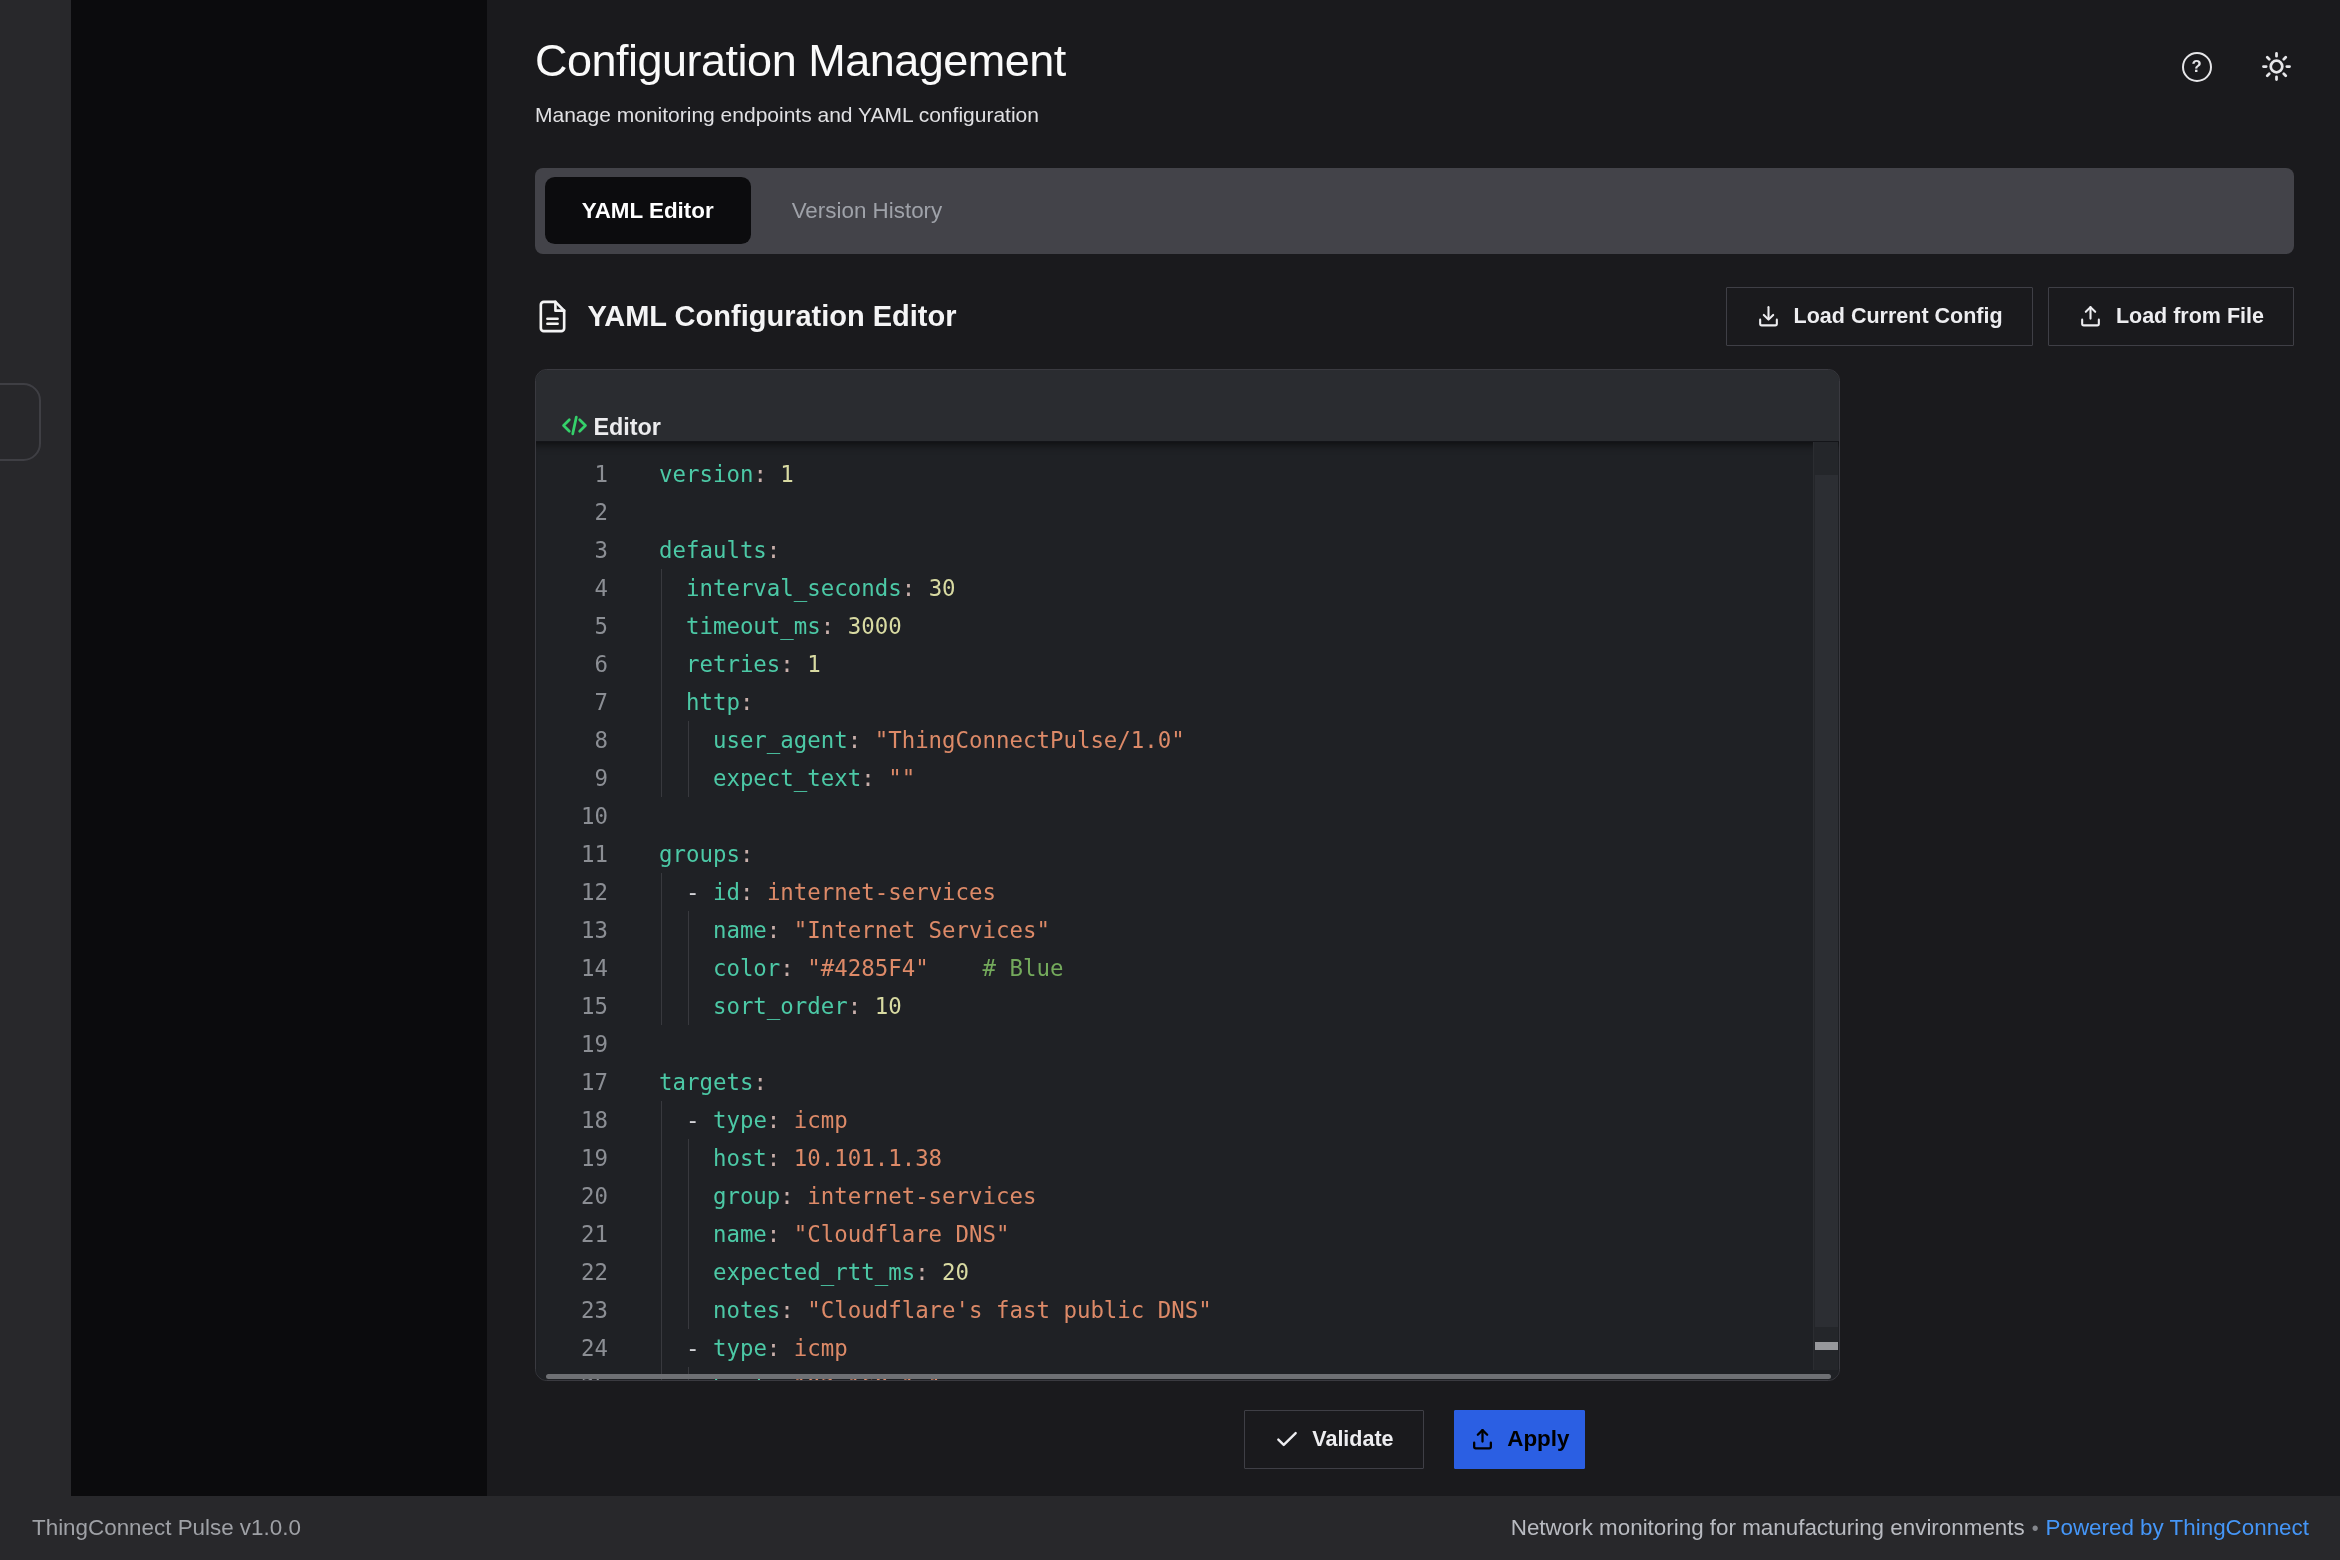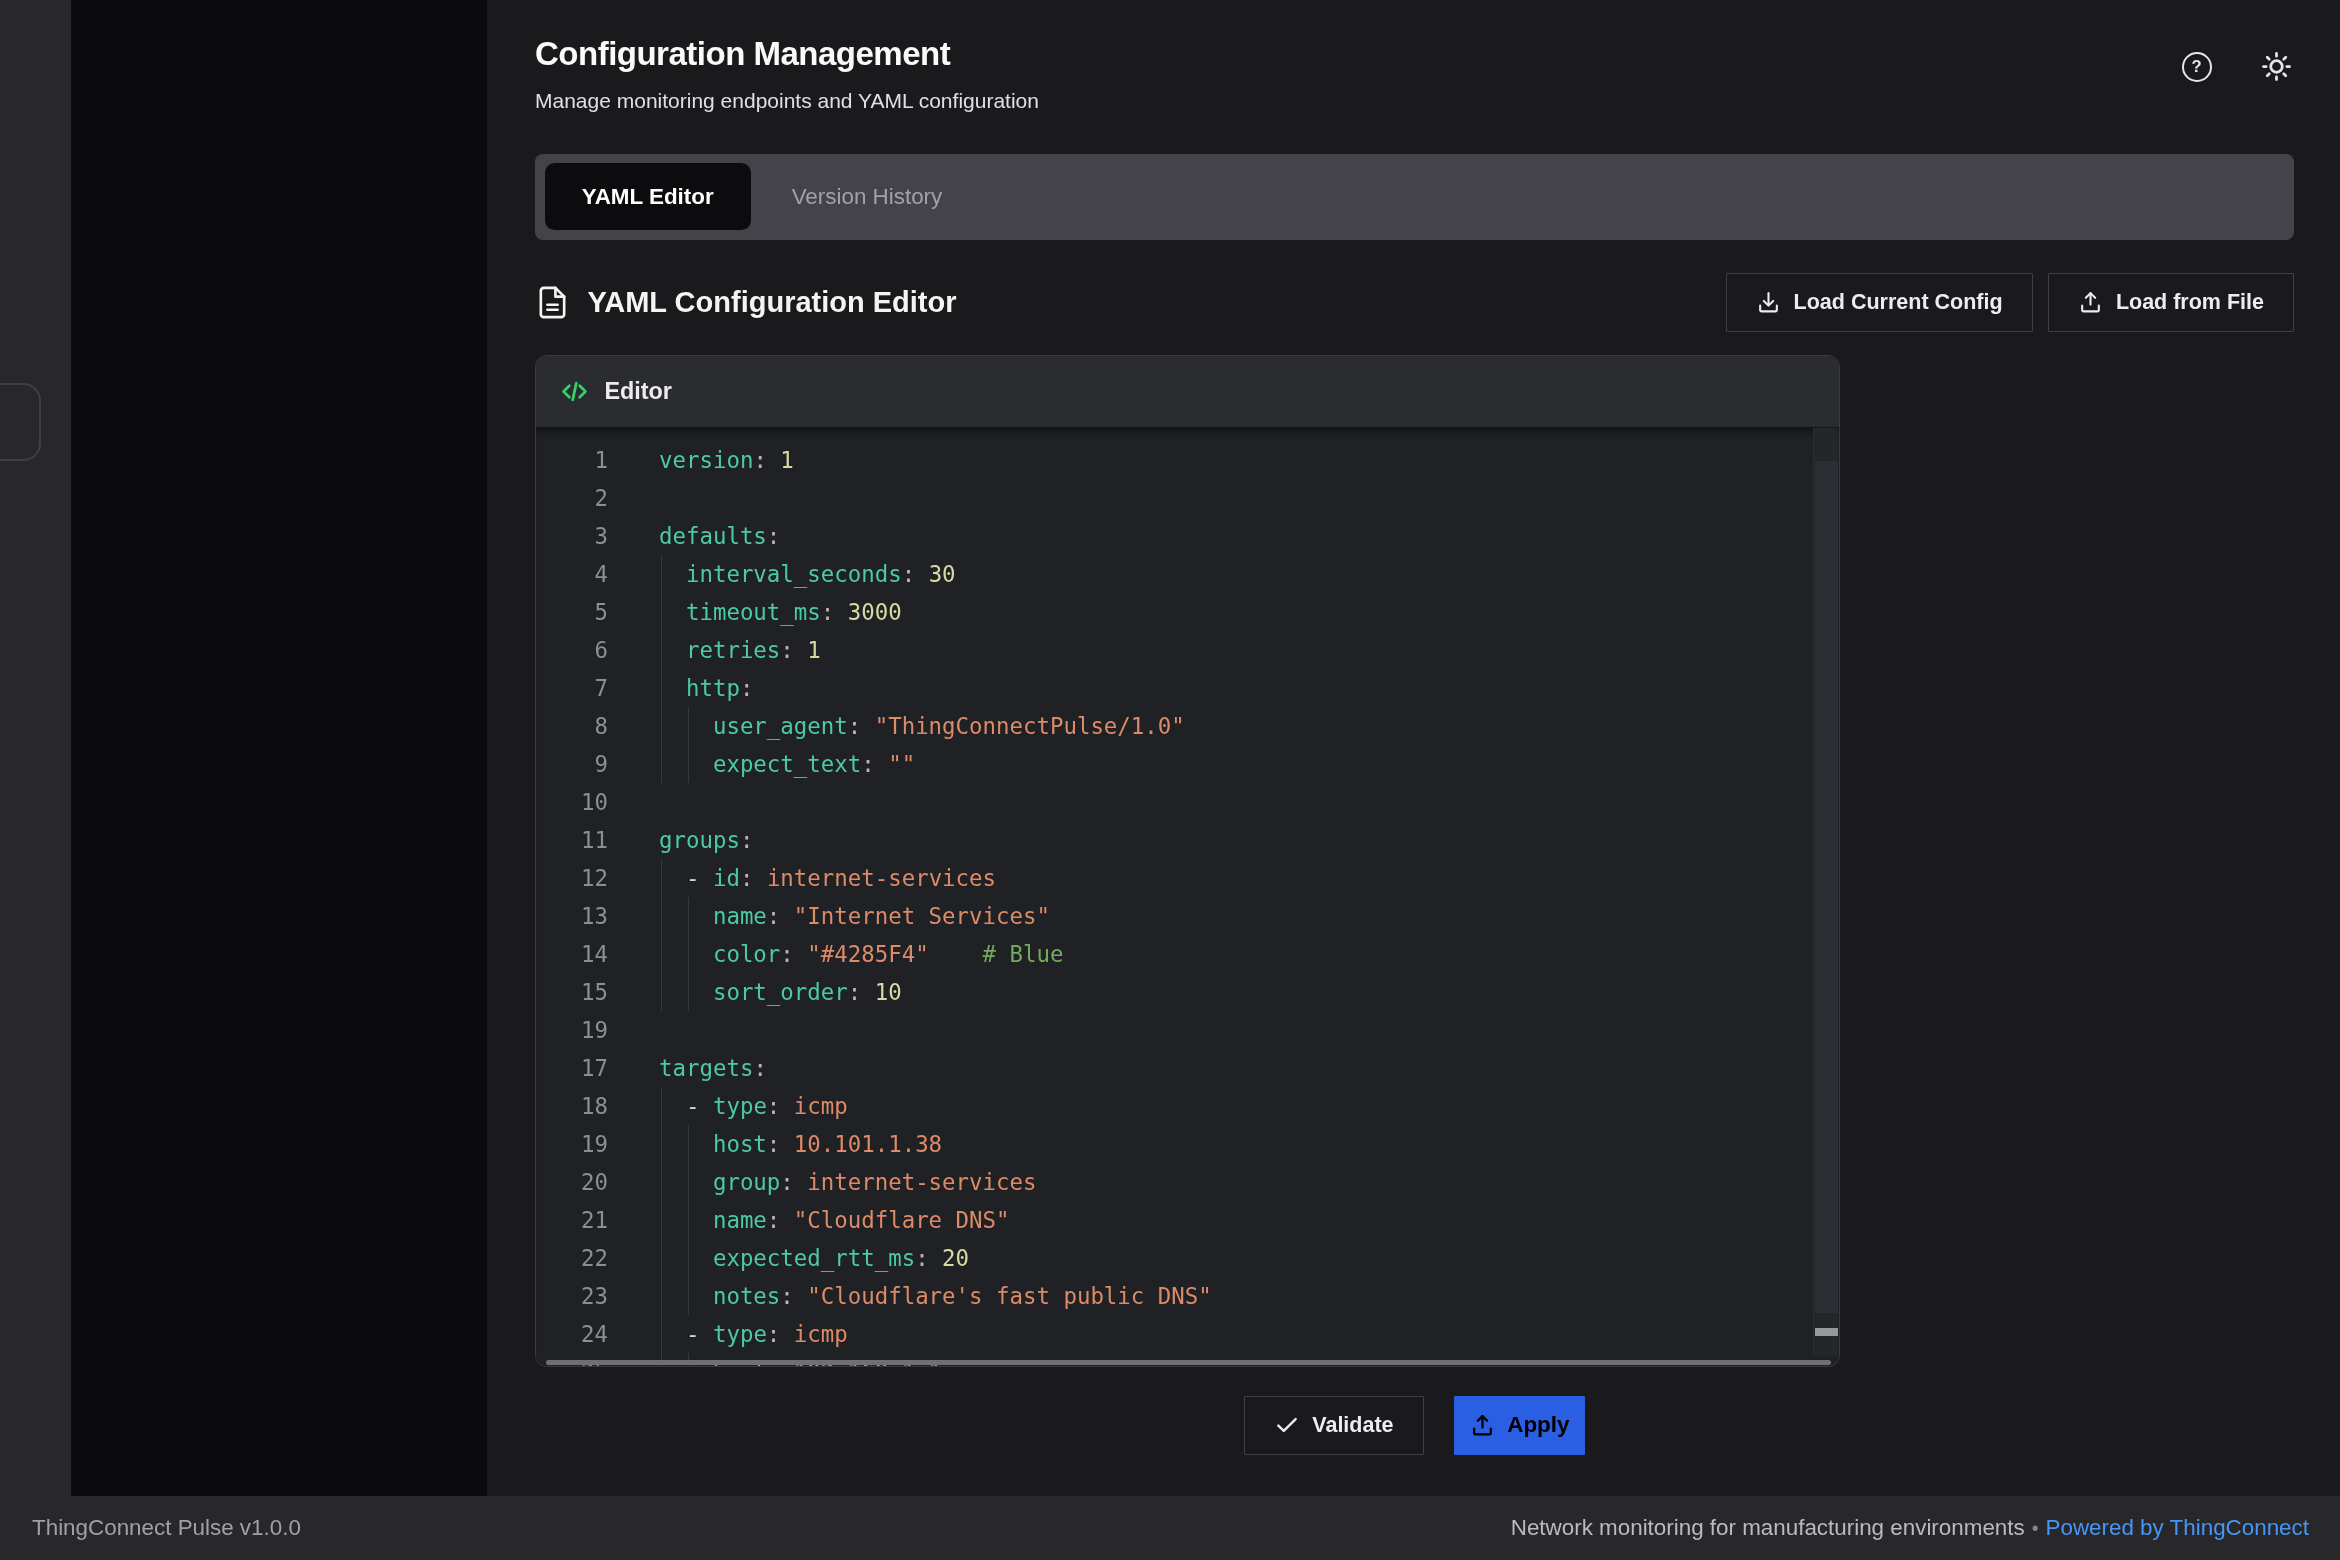--- a/index.html
+++ b/index.html
@@ -4,39 +4,39 @@
 <style>
   *{margin:0;padding:0;box-sizing:border-box}
   html,body{width:2341px;height:1560px;background:#1a1a1d;font-family:"Liberation Sans","DejaVu Sans",sans-serif;overflow:hidden;position:relative}
 
   .left-strip{position:absolute;left:0;top:0;width:71px;height:1496px;background:#28282b}
   .rail-button{position:absolute;left:-29px;top:383px;width:70px;height:78px;border:2px solid #3f3f44;border-radius:17.6px;cursor:pointer}
   .sidebar{position:absolute;left:71px;top:0;width:416px;height:1496px;background:#0b0b0d}
   .main{position:absolute;left:488px;top:0;width:1853px;height:1496px;background:#1a1a1d;padding:0 47px}
 
   .page-header{position:relative;padding-top:35px}
-  .page-title{font-size:33px;font-weight:700;color:#fafafa;letter-spacing:-0.5px}
+  .page-title{font-size:45px;font-weight:400;color:#fafafa;letter-spacing:-0.5px}
   .page-subtitle{margin-top:15.6px;font-size:21px;color:#e0e0e3;font-weight:400}
   .header-icons{position:absolute;top:49px;right:0;display:flex;align-items:center;gap:45px;color:#e6e6e9}
   .hicon{width:35px;height:35px;display:flex;align-items:center;justify-content:center;cursor:pointer}
   .help-circle{width:30px;height:30px;border:2.9px solid #e6e6e9;border-radius:50%;display:flex;align-items:center;justify-content:center;font-size:16.6px;font-weight:700;color:#e6e6e9}
 
   .tabbar{margin-top:41px;height:86px;background:#434349;border-radius:8px;padding:9.8px;display:flex}
   .tab{display:flex;align-items:center;padding:0 41px;font-size:22.4px;color:#9fa2a9;border-radius:9.8px;cursor:pointer;font-weight:500}
   .tab.active{background:#0c0c0e;color:#ffffff;font-weight:600;padding:0 37px}
 
   .section-row{margin-top:33px;display:flex;justify-content:space-between;align-items:center}
   .section-left{display:flex;align-items:center;gap:17.6px;color:#f4f4f5}
   .section-title{font-size:29px;font-weight:600}
   .section-actions{display:flex;gap:15.6px}
   .btn{display:flex;align-items:center;gap:12.7px;height:59px;padding:0 29px;border:1px solid #3f3f46;border-radius:1px;background:transparent;color:#ededf0;font-size:21.5px;font-weight:600;font-family:inherit;cursor:pointer}
   .btn.primary{background:var(--accent-blue,#2b5fe3);border-color:var(--accent-blue,#2b5fe3);color:#000000;font-size:22.4px;padding:0 15px}
 
   .editor-panel{position:relative;margin-top:23.4px;width:1305px;height:1012px;border:1px solid #3a3a40;border-radius:11.7px;overflow:hidden;background:#1f2125}
-  .editor-header{height:72px;background:#2a2c30;border-bottom:1px solid #141519;display:flex;align-items:center;gap:14px;padding-left:23.4px}
+  .editor-header{height:72px;background:#2a2c30;border-bottom:1px solid #141519;display:flex;align-items:flex-end;gap:3px;padding-left:23.4px}
   .editor-title{font-size:23.4px;font-weight:600;color:#ececee}
   .code-icon{color:#35d06a;display:flex}
   .code-area{position:relative;height:938px;background:#1f2125;box-shadow:inset 0 11.7px 9.8px -9.8px rgba(0,0,0,.65);padding-top:12.7px;font-family:"DejaVu Sans Mono","Liberation Mono",monospace;font-size:22.4px;line-height:38px;overflow:hidden;cursor:text}
   .code-line{display:flex}
   .ln{width:72px;text-align:right;color:#8b8e94;flex:none}
   .lc{margin-left:51px;white-space:pre;position:relative;color:#d4d4d8}
   .guide{position:absolute;top:0;bottom:0;width:1px;background:#38393e}
   .g0{left:2px}.g1{left:29px}
   .tk-k{color:var(--code-key,#4cc9a6)}
   .tk-p{color:#c9b0ab}

